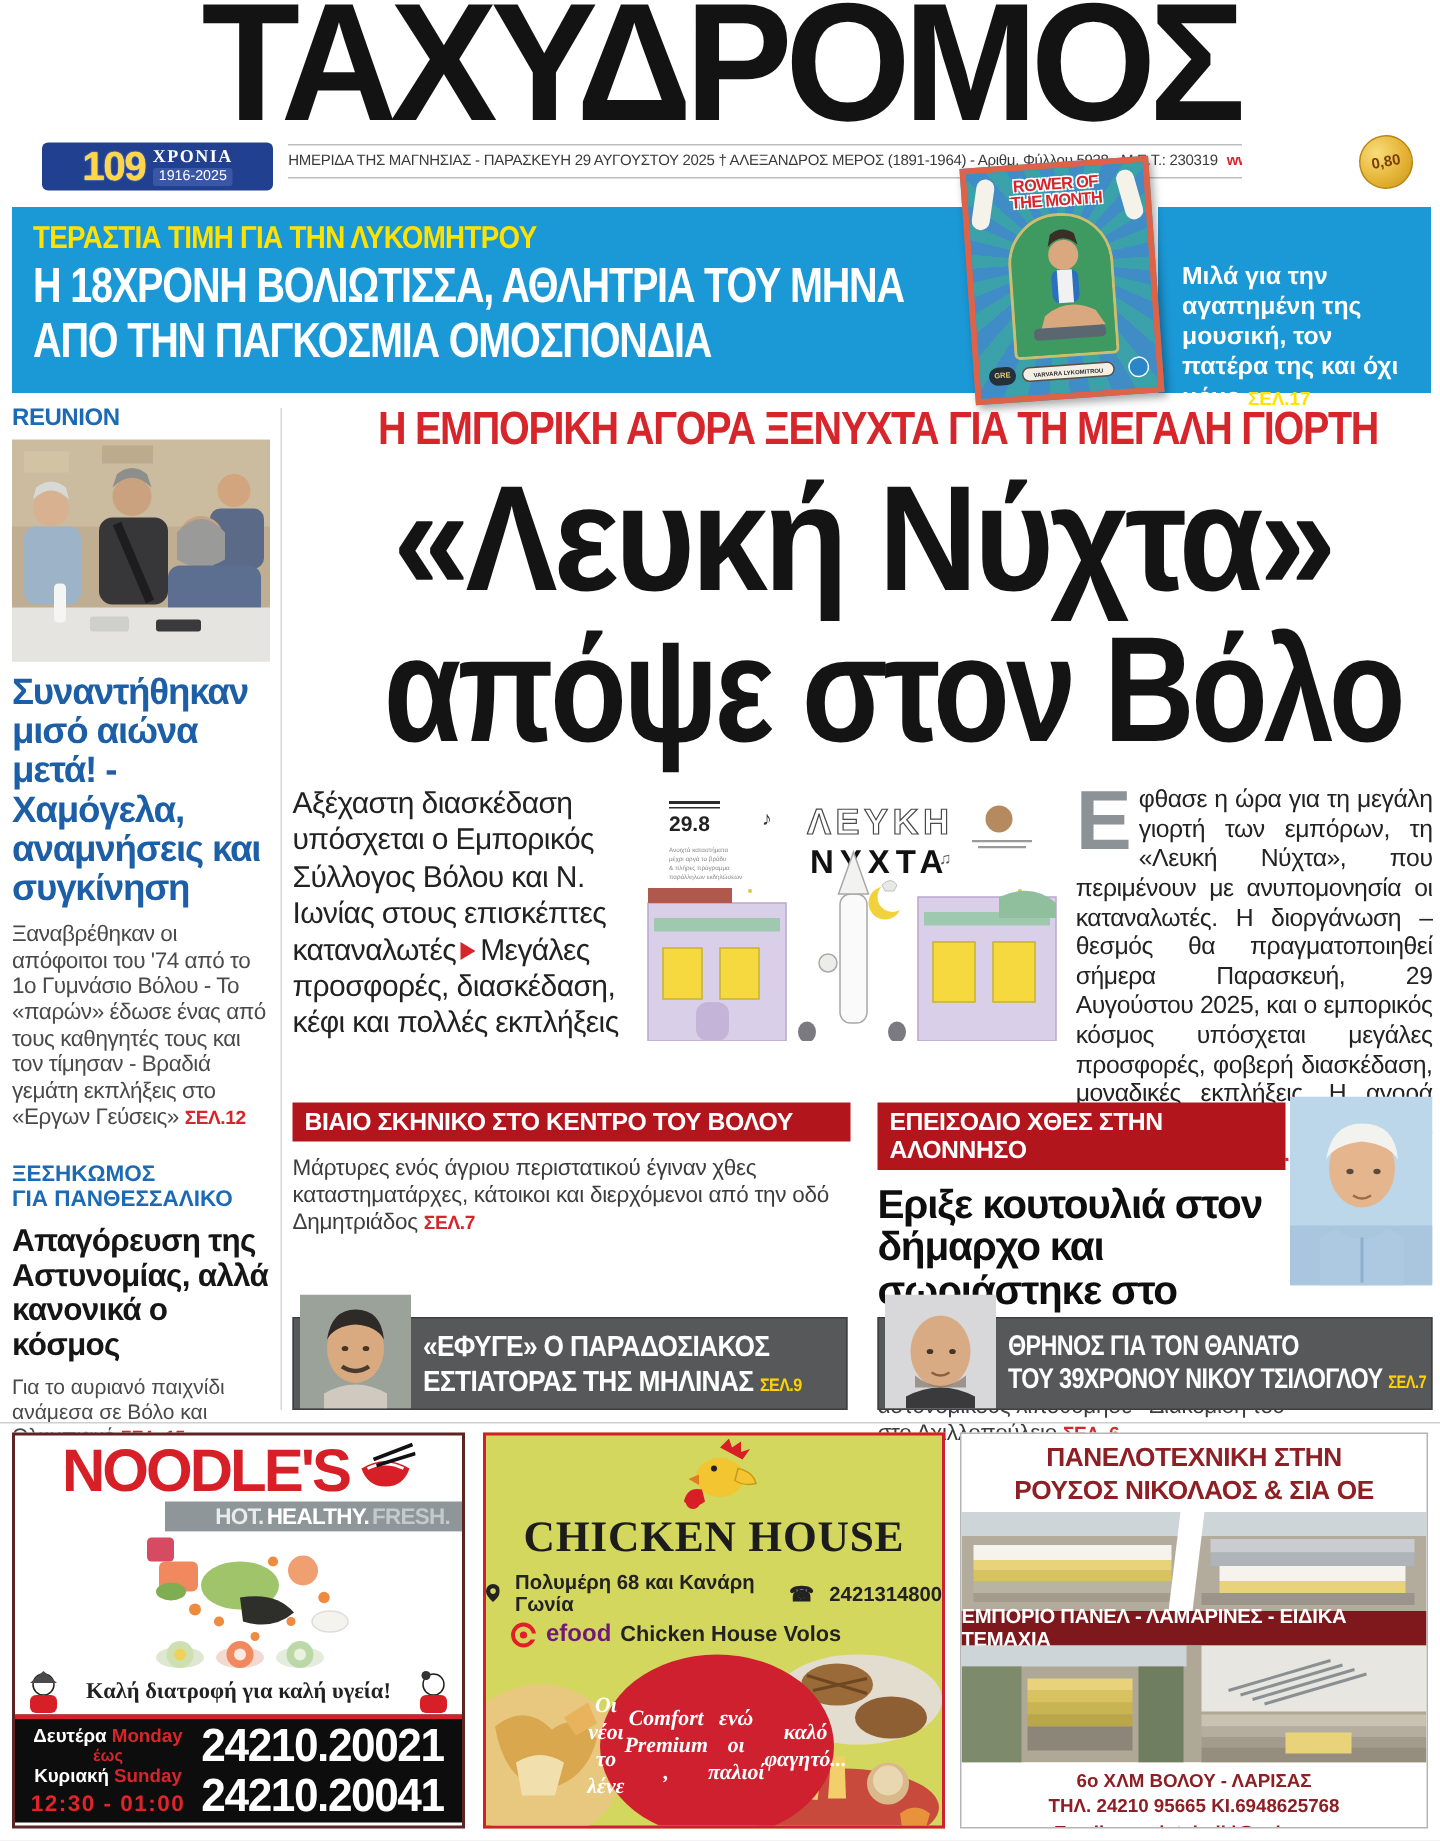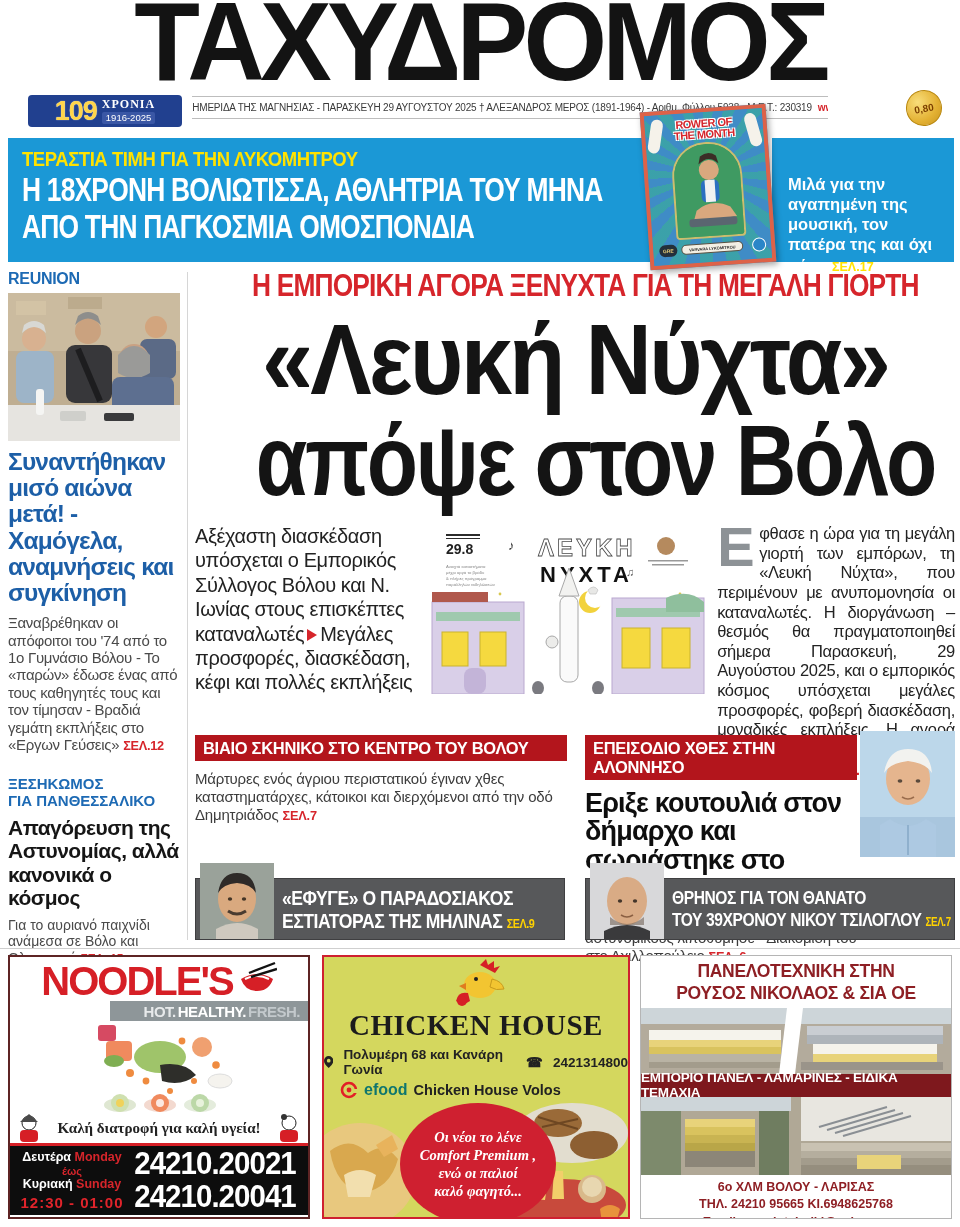--- a/index.html
+++ b/index.html
@@ -85,24 +85,24 @@
   .nslogan .s{font-family:"Liberation Serif",serif;font-weight:700;font-size:15px;color:#222}
   .nblack{height:72px;background:#0d0d0d;border-top:3px solid #d61f26;display:flex;align-items:center;padding:0 6px}
   .nsched{width:112px;text-align:center;line-height:1.15;font-size:12.5px}
   .nsched .w{color:#fff;font-weight:700}.nsched .r{color:#d6252b;font-weight:700}
   .nsched .hrs{color:#e0242b;font-weight:700;font-size:15px;letter-spacing:1px;margin-top:2px}
   .nphones{flex:1;text-align:center;color:#fff;font-weight:700;font-size:31px;line-height:1.04;letter-spacing:-1px}
   .chicken{left:322px;width:308px;background:#d4d75e;border:2px solid #cf2030}
   .cname{text-align:center;font-family:Liberation Serif, serif;font-weight:700;font-size:29px;color:#1c1c1c;letter-spacing:0.5px}
   .cinfo{display:flex;justify-content:center;gap:10px;margin-top:5px;font-size:13.5px;font-weight:700;color:#222;align-items:center}
   .cefood{display:flex;gap:6px;align-items:center;margin:4px 0 0 16px;font-size:14.5px;font-weight:700;color:#222}
-  .cefood .red{color:#0f766e;font-size:16px}
+  .cefood .red{color:#701a75;font-size:16px}
   .cfood{position:relative;height:126px;margin-top:2px}
   .cbubble{position:absolute;left:76px;top:2px;width:156px;height:122px;border-radius:50%;background:#cf2030;
-           display:flex;flex-direction:column;align-items:center;justify-content:center;color:#fff;z-index:3;
+           display:flex;flex-direction:row;align-items:center;justify-content:center;color:#fff;z-index:3;
            font-family:"Liberation Serif",serif;font-style:italic;font-weight:700;font-size:14.5px;line-height:1.25;text-align:center}
   .panelad{left:640px;width:312px;border:1px solid #b5b5b5}
   .panelad .t{text-align:center;color:#8e1f24;font-weight:700;font-size:17.5px;line-height:1.25;letter-spacing:-0.3px}
   .panelad .ban{height:23px;background:#7e181d;color:#fff;font-weight:700;font-size:13.5px;display:flex;
                 align-items:center;justify-content:center;letter-spacing:-0.2px}
   .panelad .foot{text-align:center;color:#8e1f24;font-weight:700;font-size:12.5px;line-height:1.4;margin-top:4px}
 </style>
 </head>
 <body>
 

